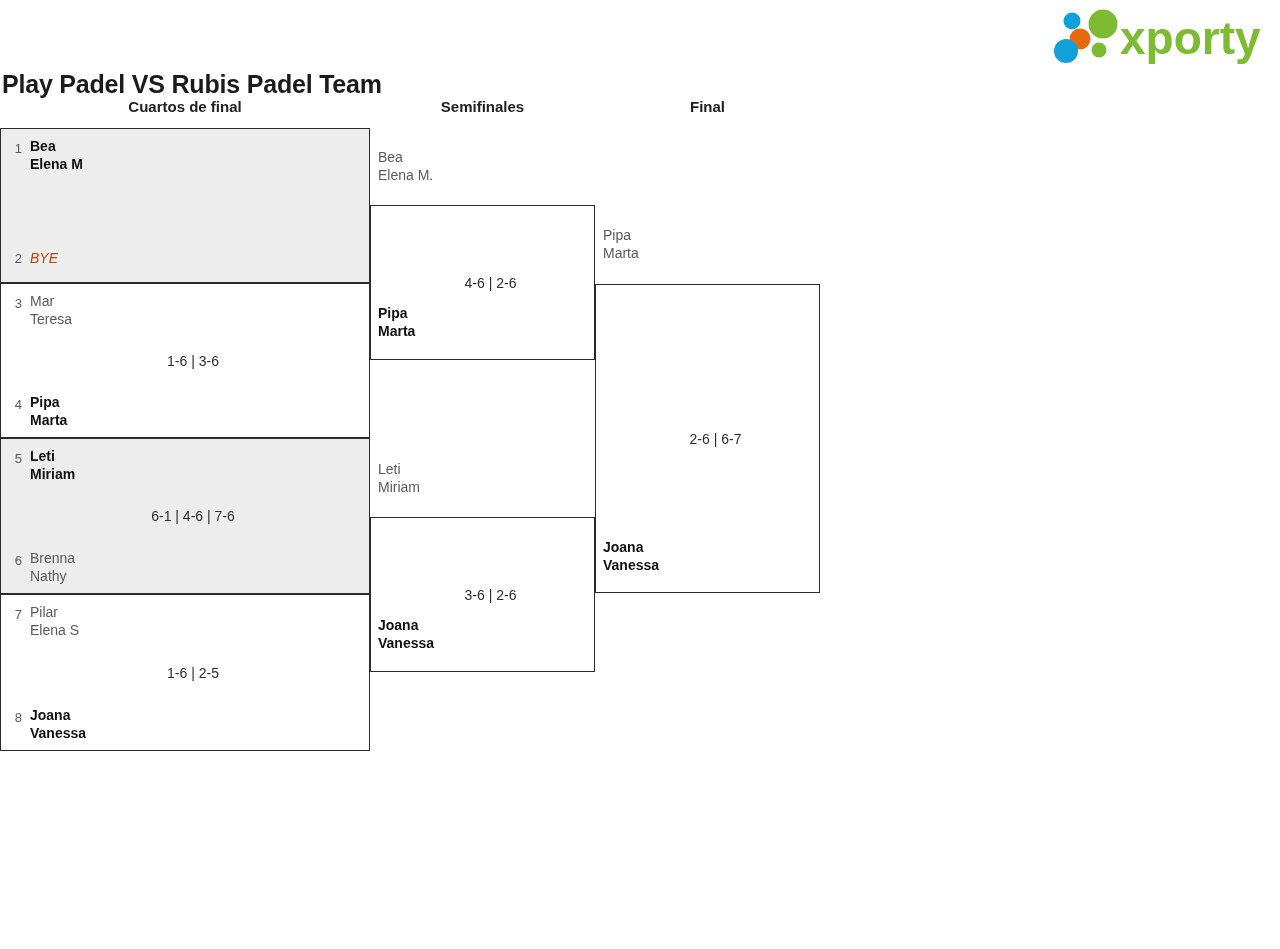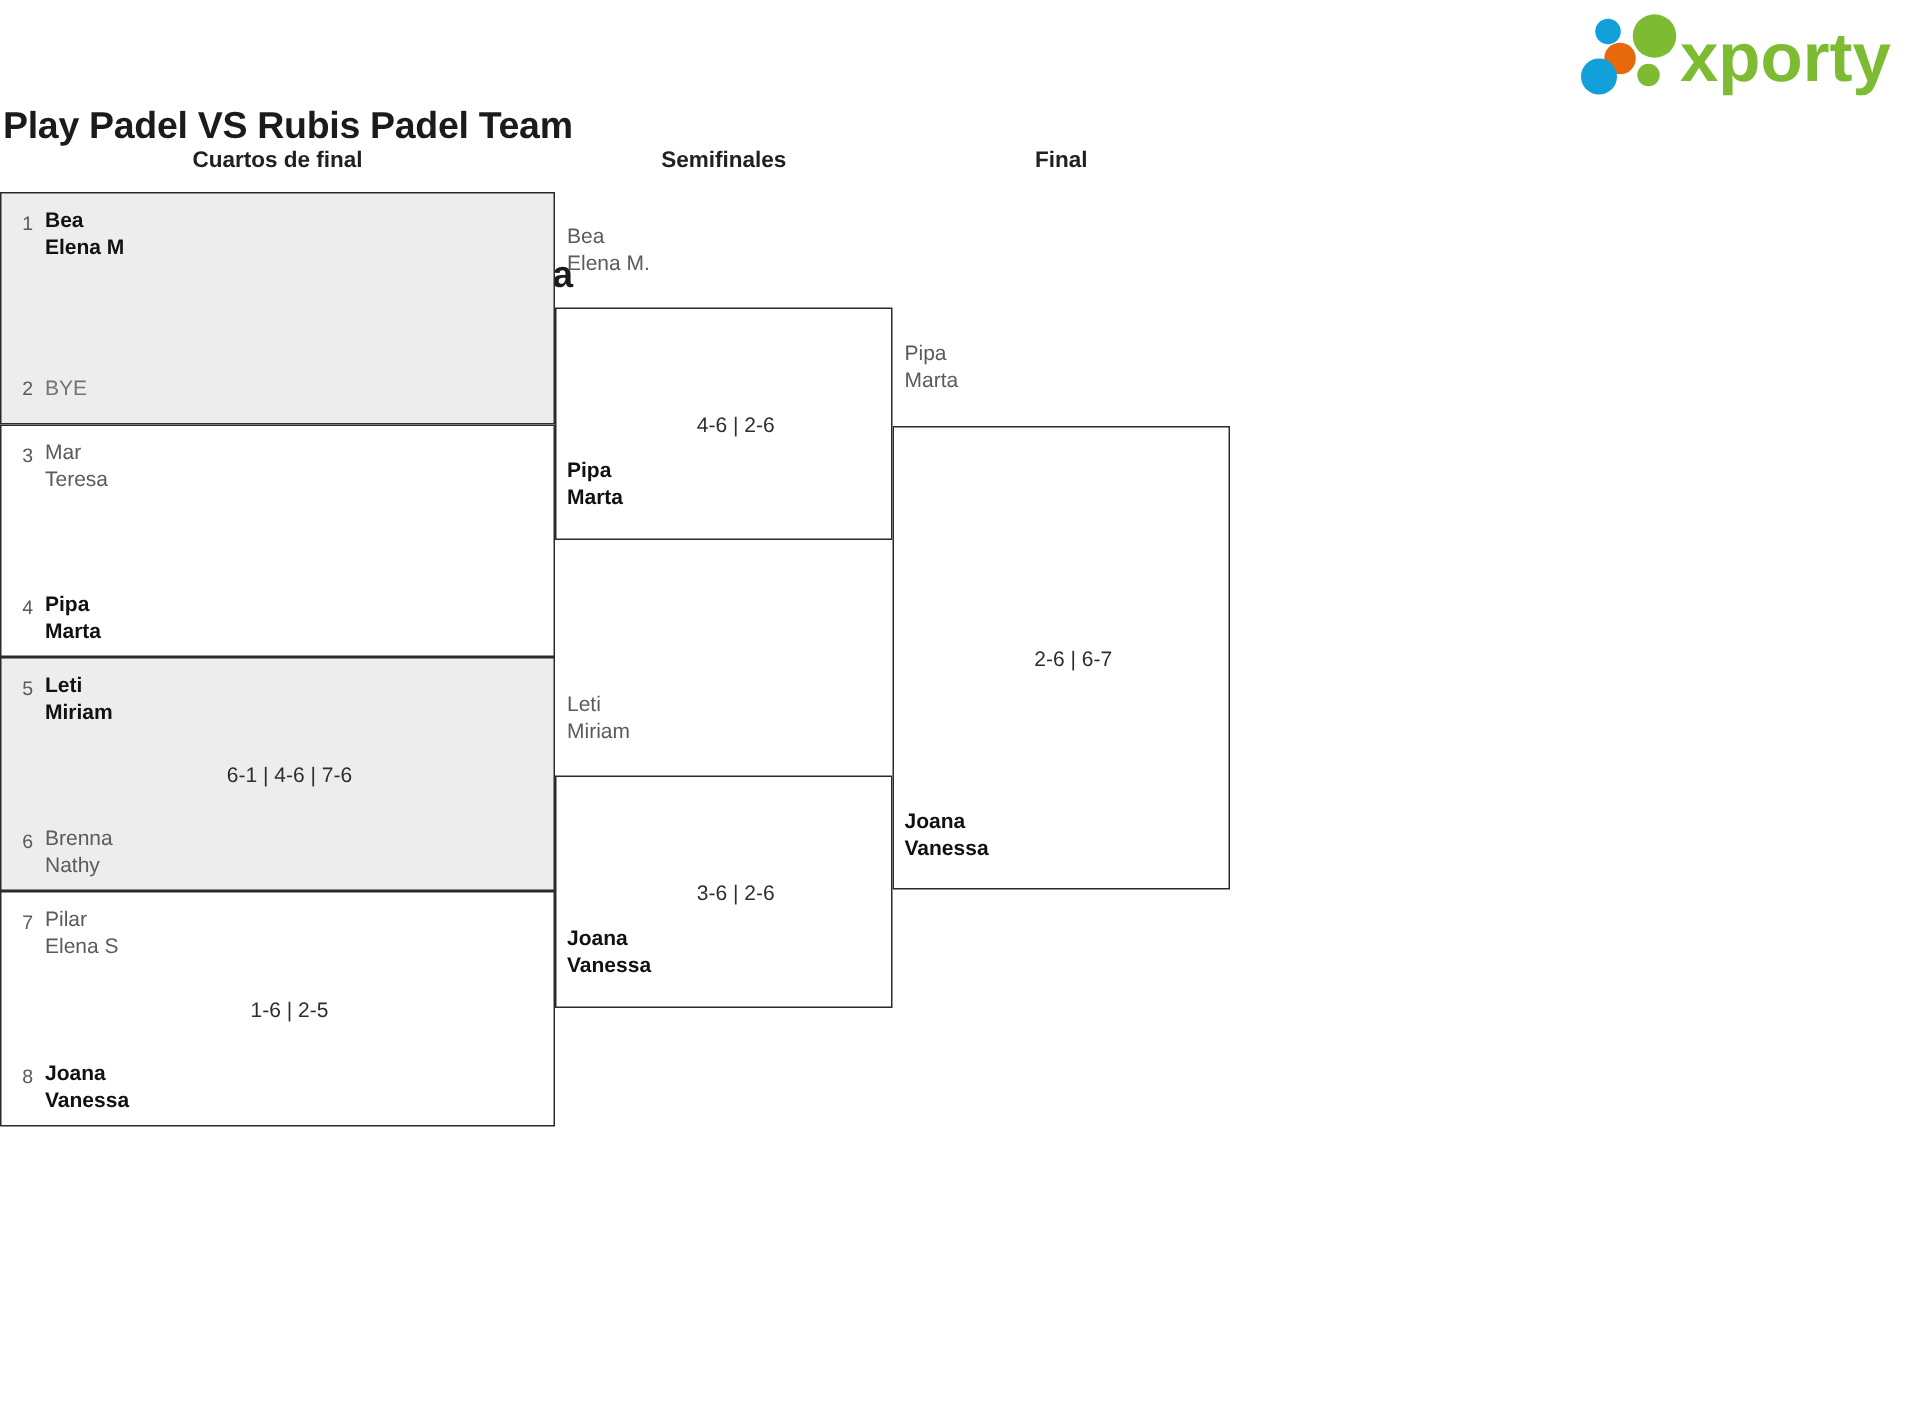--- a/index.html
+++ b/index.html
@@ -18,21 +18,21 @@
   .header-title {
     position: absolute;
     left: 2px; top: 2px;
     font-size: 25px;
     font-weight: 700;
     line-height: 33px;
     color: #1b1b1b;
     letter-spacing: -0.2px;
     white-space: pre;
   }
-  .title-line { display: block; text-align: right; }
+  .title-line { display: block; }
 
   
   .logo { position: absolute; left: 1050px; top: 8px; width: 226px; height: 60px; }
   .logo svg { display: block; }
 
   
   .round-head {
     position: absolute;
     font-size: 15px;
     font-weight: 700;
@@ -82,21 +82,21 @@
     text-align: right;
     padding-top: 3px;
   }
   .names {
     font-size: 14px;
     line-height: 18px;
     color: #5b5b5b;
     white-space: pre-line;
   }
   .names.winner { color: #111111; font-weight: 700; }
-  .names.bye { color: #737373; padding-top: 0; }
+  .names.bye { color: #c2410c; padding-top: 0; font-style: italic; }
 
   .entry.top    { left: 9px; top: 8px; }
   .entry.bottom { left: 9px; bottom: 8px; }
   .entry.bye-row { left: 9px; bottom: 14px; align-items: center; }
 
   
   .score {
     position: absolute;
     left: 16px; right: 0;
     top: 50%;
@@ -161,20 +161,21 @@
       <span class="names bye">BYE</span>
     </div>
   </div>
 
   <div class="box qf" id="qf2">
     <div class="entry top">
       <span class="seed">3</span>
       <span class="names">Mar
 Teresa</span>
     </div>
+    <div class="score">1-6 | 3-6</div>
     <div class="entry bottom">
       <span class="seed">4</span>
       <span class="names winner">Pipa
 Marta</span>
     </div>
   </div>
 
   <div class="box qf shaded" id="qf3">
     <div class="entry top">
       <span class="seed">5</span>

